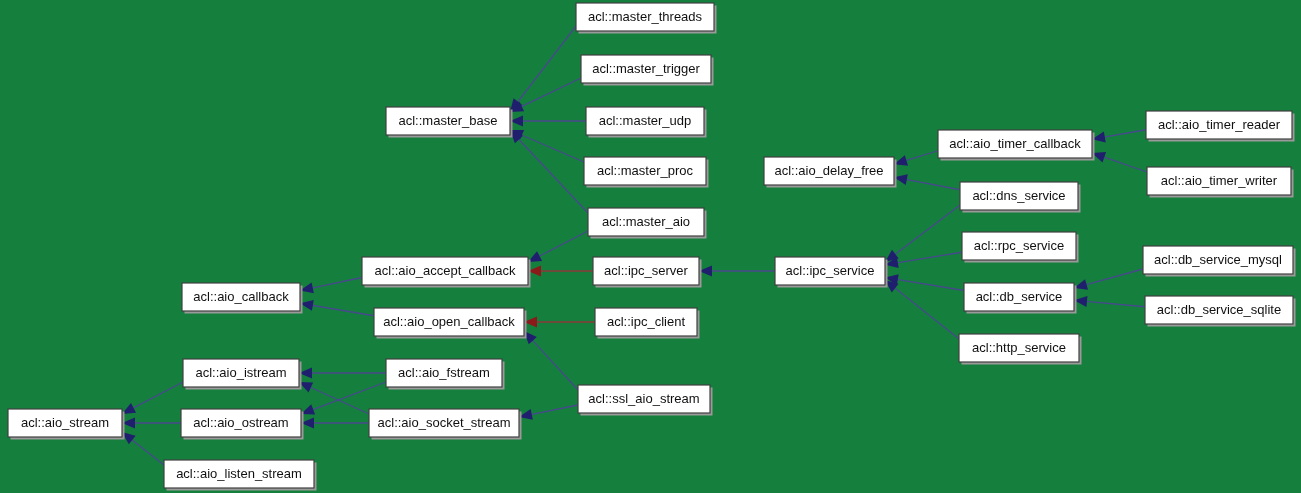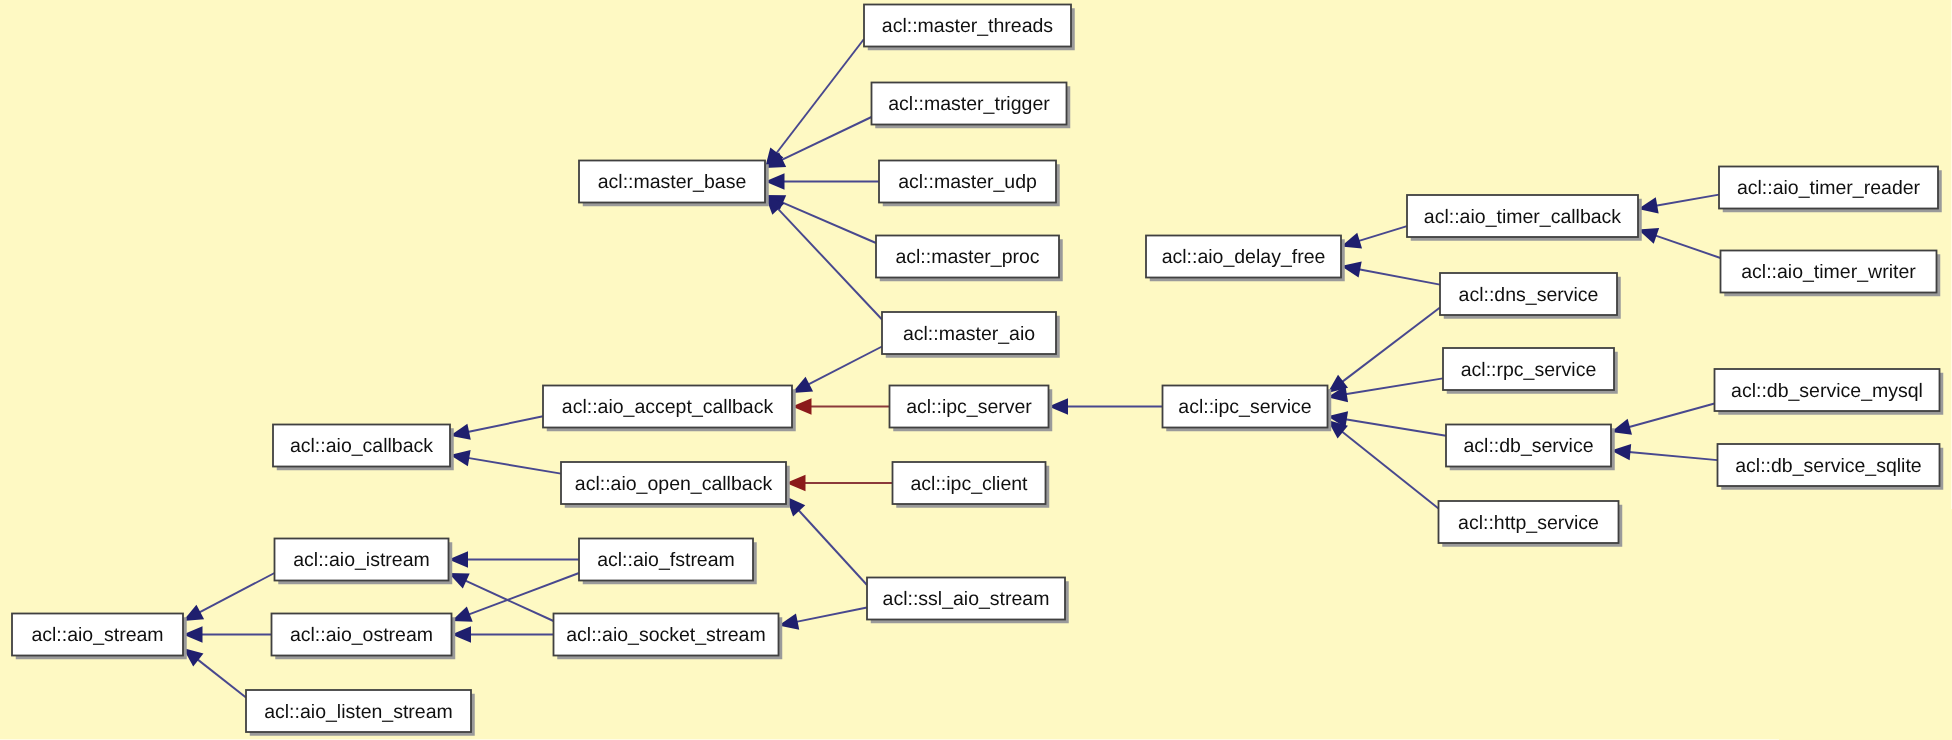--- a/index.html
+++ b/index.html
@@ -10,21 +10,21 @@
   body {
     width: 1301px;
     height: 493px;
     font-family: "Liberation Sans", sans-serif;
     overflow: hidden;
   }
   #diagram-root {
     position: relative;
     width: 1301px;
     height: 493px;
-    background: #fef9c3;
+    background: #15803d;
   }
   #graph-svg {
     position: absolute;
     left: 0;
     top: 0;
     width: 1301px;
     height: 493px;
     display: block;
   }
   .node-box {

